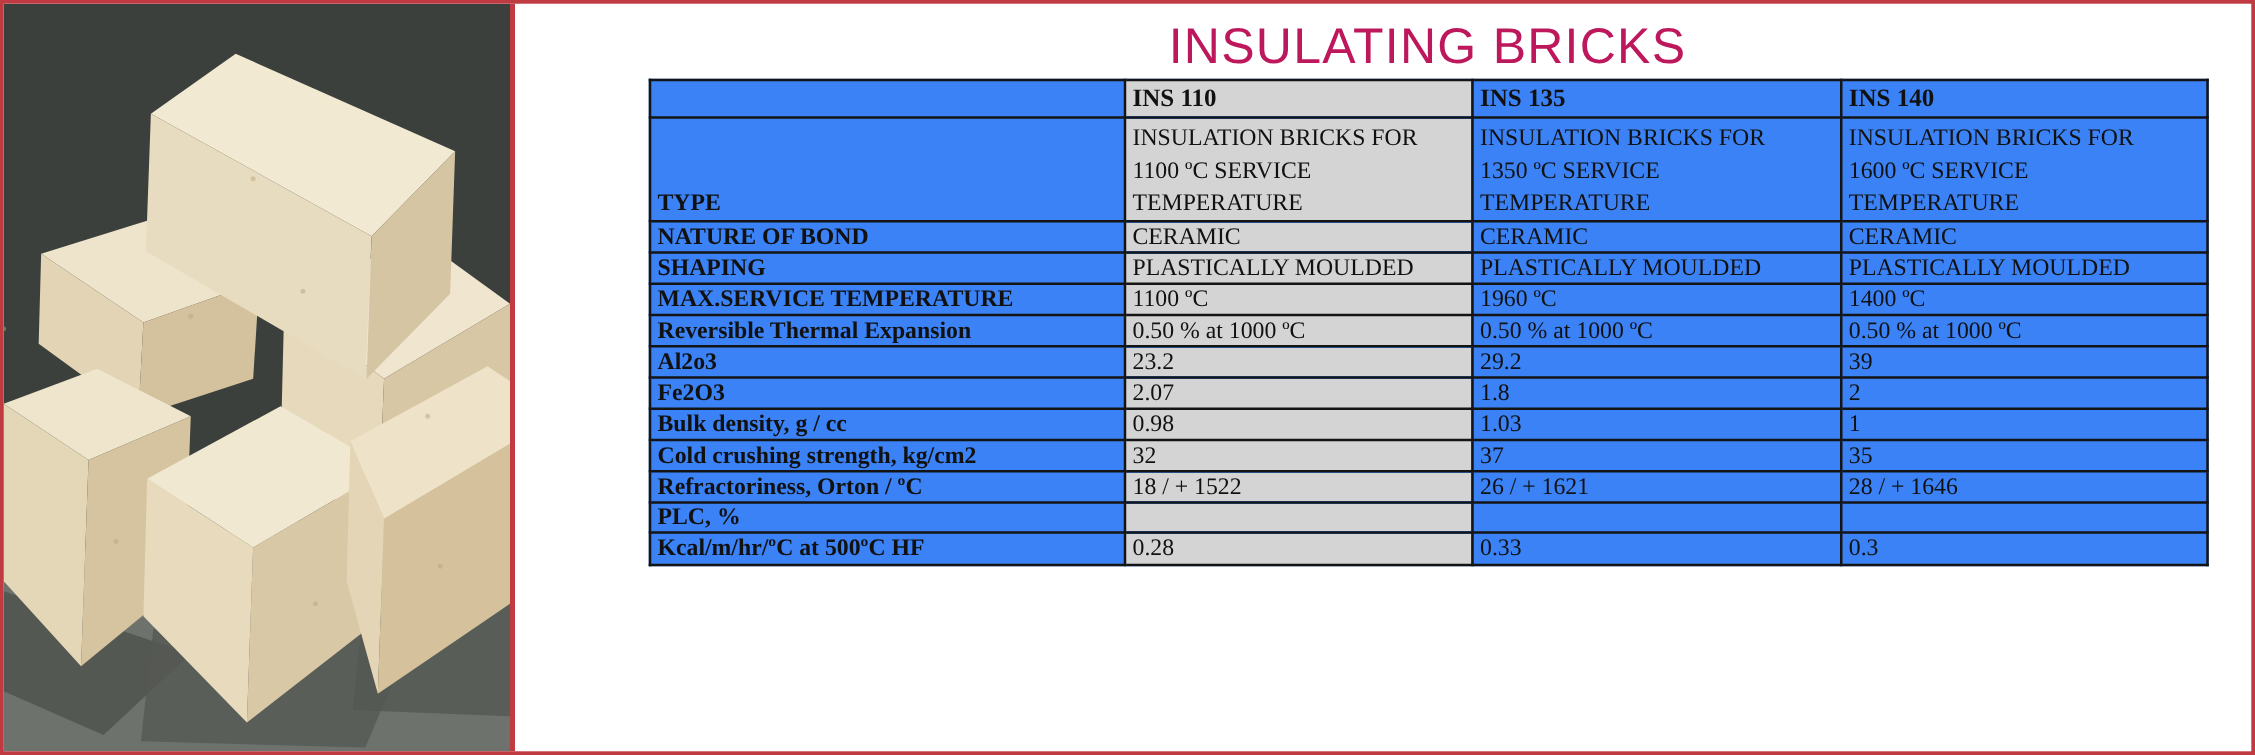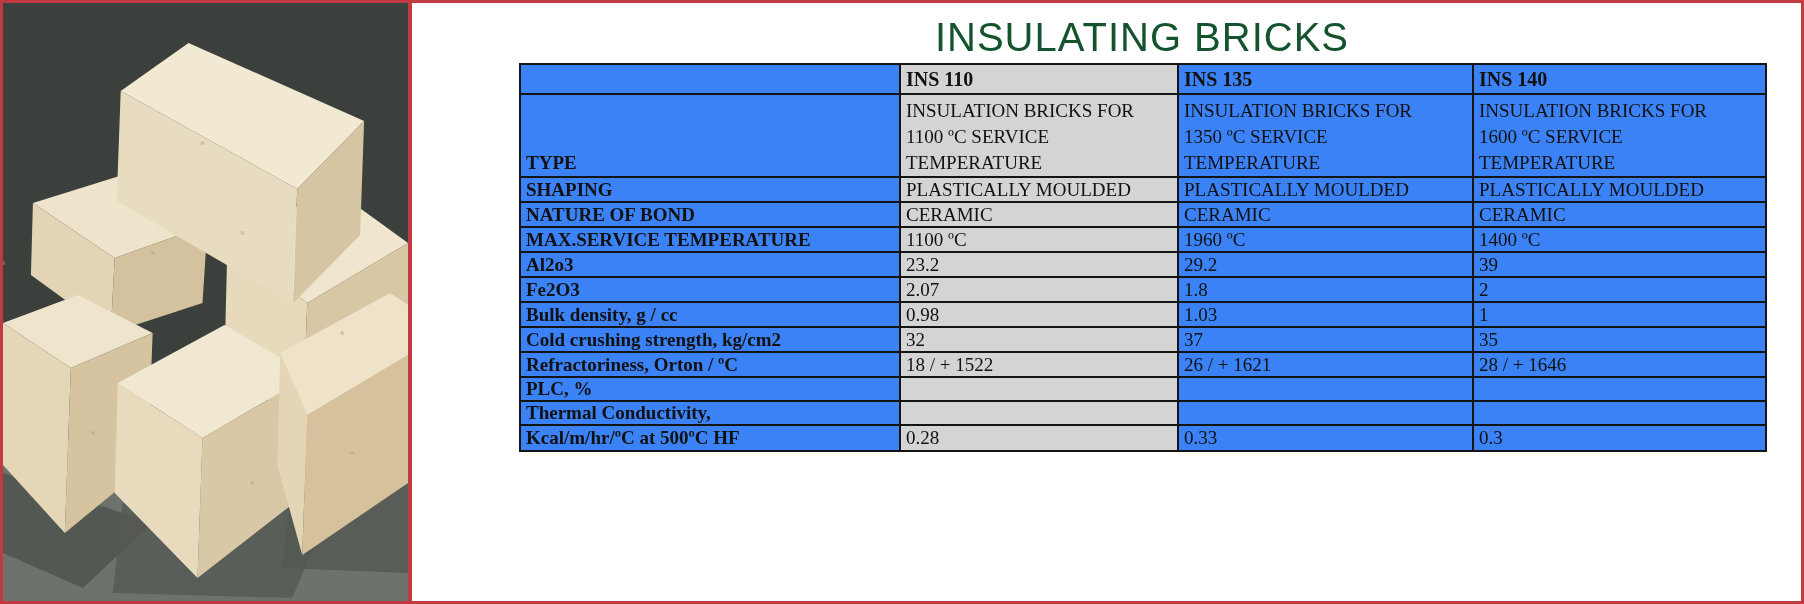--- a/index.html
+++ b/index.html
@@ -12,21 +12,21 @@
   .photo {
     position:absolute; left:0; top:0; width:409px; height:598px;
     border-right:4px solid #c03a42; background:#3b403c; overflow:hidden;
   }
   .photo svg { display:block; width:100%; height:100%; }
   
   .content { position:absolute; left:413px; top:0; right:0; bottom:0; background:#fff; }
   .title {
     position:absolute; left:103px; top:12px; width:1246px; text-align:center;
     font-family:"Liberation Sans", sans-serif; font-size:40px; font-weight:400;
-    color:#14532d; letter-spacing:1px;
+    color:#be185d; letter-spacing:1px;
   }
   .table-wrap { position:absolute; left:103px; top:60px; }
   table { border-collapse:collapse; table-layout:fixed; width:1246px; background:#3b82f6; }
   col.c-label { width:380px; } col.c-1 { width:278px; } col.c-2 { width:295px; } col.c-3 { width:293px; }
   th, td {
     border:2px solid #141414; padding:0 5px; font-size:19px; color:#111;
     text-align:left; vertical-align:middle; overflow:hidden; white-space:nowrap;
   }
   th { font-weight:bold; }
   td { font-weight:normal; }
@@ -140,36 +140,42 @@
               <div class="ln">TEMPERATURE</div>
             </td>
             <td>
               <div class="ln">INSULATION BRICKS FOR</div>
               <div class="ln">1600 ºC SERVICE</div>
               <div class="ln">TEMPERATURE</div>
             </td>
           </tr>
 
           <tr class="tr-std">
+            <th>NATURE OF BOND</th>
+            <td>CERAMIC</td>
+            <td>CERAMIC</td>
+            <td>CERAMIC</td>
+          </tr>
+          <tr class="tr-std">
             <th>SHAPING</th>
             <td>PLASTICALLY MOULDED</td>
             <td>PLASTICALLY MOULDED</td>
             <td>PLASTICALLY MOULDED</td>
           </tr>
           <tr class="tr-std">
-            <th>NATURE OF BOND</th>
-            <td>CERAMIC</td>
-            <td>CERAMIC</td>
-            <td>CERAMIC</td>
-          </tr>
-          <tr class="tr-std">
             <th>MAX.SERVICE TEMPERATURE</th>
             <td>1100 ºC</td>
             <td>1960 ºC</td>
             <td>1400 ºC</td>
+          </tr>
+          <tr class="tr-std">
+            <th>Reversible Thermal Expansion</th>
+            <td>0.50 % at 1000 ºC</td>
+            <td>0.50 % at 1000 ºC</td>
+            <td>0.50 % at 1000 ºC</td>
           </tr>
           <tr class="tr-std">
             <th>Al2o3</th>
             <td>23.2</td>
             <td>29.2</td>
             <td>39</td>
           </tr>
           <tr class="tr-std">
             <th>Fe2O3</th>
             <td>2.07</td>
@@ -193,26 +199,20 @@
             <td>18 / + 1522</td>
             <td>26 / + 1621</td>
             <td>28 / + 1646</td>
           </tr>
           <tr class="tr-thin">
             <th>PLC, %</th>
             <td></td>
             <td></td>
             <td></td>
           </tr>
-          <tr class="tr-thin2">
-            <th>Thermal Conductivity,</th>
-            <td></td>
-            <td></td>
-            <td></td>
-          </tr>
           <tr class="tr-last">
             <th>Kcal/m/hr/ºC at 500ºC HF</th>
             <td>0.28</td>
             <td>0.33</td>
             <td>0.3</td>
           </tr>
         </tbody>
       </table>
     </div>
   </div>

